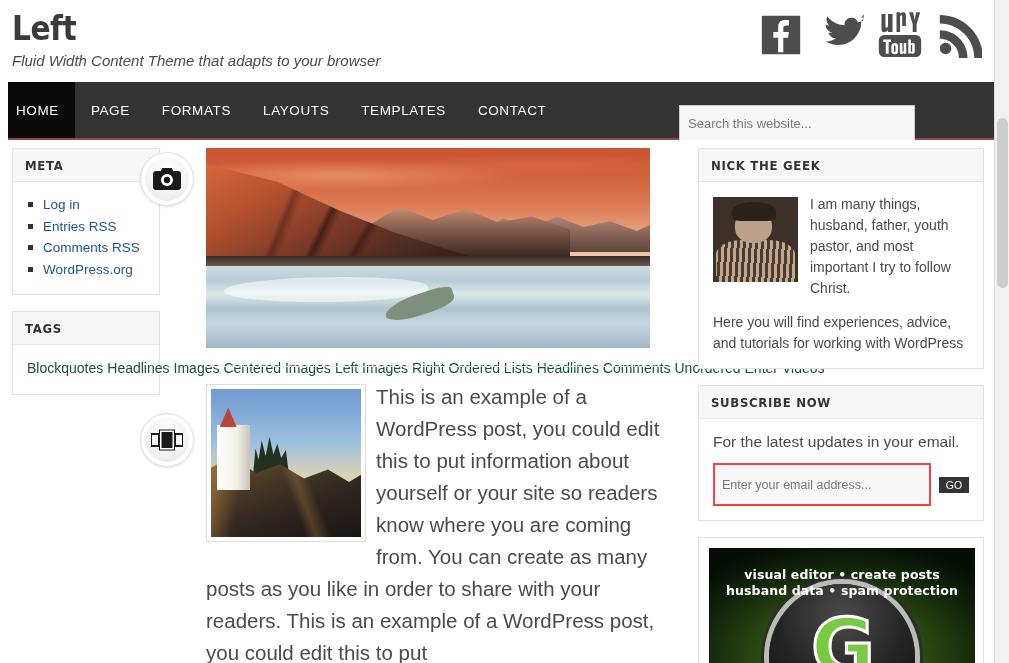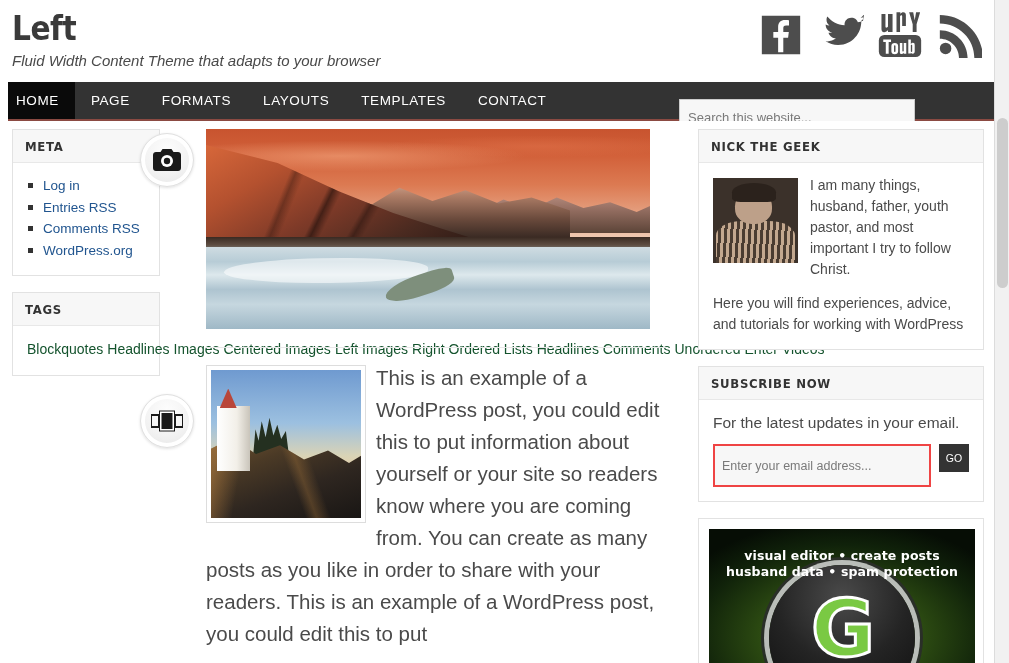--- a/index.html
+++ b/index.html
@@ -78,41 +78,41 @@
     right: 12px; top: 12px;
     display: flex;
     align-items: center;
     gap: 14px;
   }
   .social-icon { fill: #4d4d4d; display: block; cursor: pointer; }
 
   
   #nav-bar {
     position: relative;
-    height: 39px;
+    height: 58px;
     background: #333333;
     display: flex;
     align-items: stretch;
     border-bottom: 2px solid #8b4a42;
   }
   #nav-menu { display: flex; align-items: stretch; list-style: none; }
   .nav-item {
     display: flex; align-items: center;
     padding: 0 16px;
     color: #ffffff;
     font-family: "Liberation Sans Narrow", "Liberation Sans", sans-serif;
     font-size: 13.5px;
     letter-spacing: 0.6px;
     cursor: pointer;
   }
   .nav-item.active { background: #0a0a0a; }
 
   #search-form {
     position: absolute;
-    right: 15px; top: 17px;
+    right: 15px; top: 23px;
     display: flex;
     height: 37px;
     border-radius: 11px;
   }
   #search-input {
     width: 236px;
     height: 37px;
     border: 1px solid #cccccc;
     background: #f7f7f7;
     padding: 0 8px;
@@ -410,28 +410,29 @@
     border: 2px solid #ef4444;
     background: #f7f7f7;
     padding: 0 7px;
     font-family: "Liberation Sans Narrow", "Liberation Sans", sans-serif;
     font-size: 12.5px;
     color: #666666;
     outline: none;
   }
   #email-input::placeholder { color: #7a7a7a; }
   #subscribe-submit {
-    width: 30px; height: 28px;
+    width: 30px; height: 16px;
     margin-left: 8px;
     background: #333333;
     border: none;
     color: #ffffff;
     font-family: "Liberation Sans Narrow", "Liberation Sans", sans-serif;
     font-size: 10.5px;
     cursor: pointer;
+    margin-top: 14px;
   }
 
   
   #ad-widget {
     border: 1px solid #e2e2e2;
     padding: 10px;
     background: #ffffff;
   }
   #ad-banner {
     position: relative;

